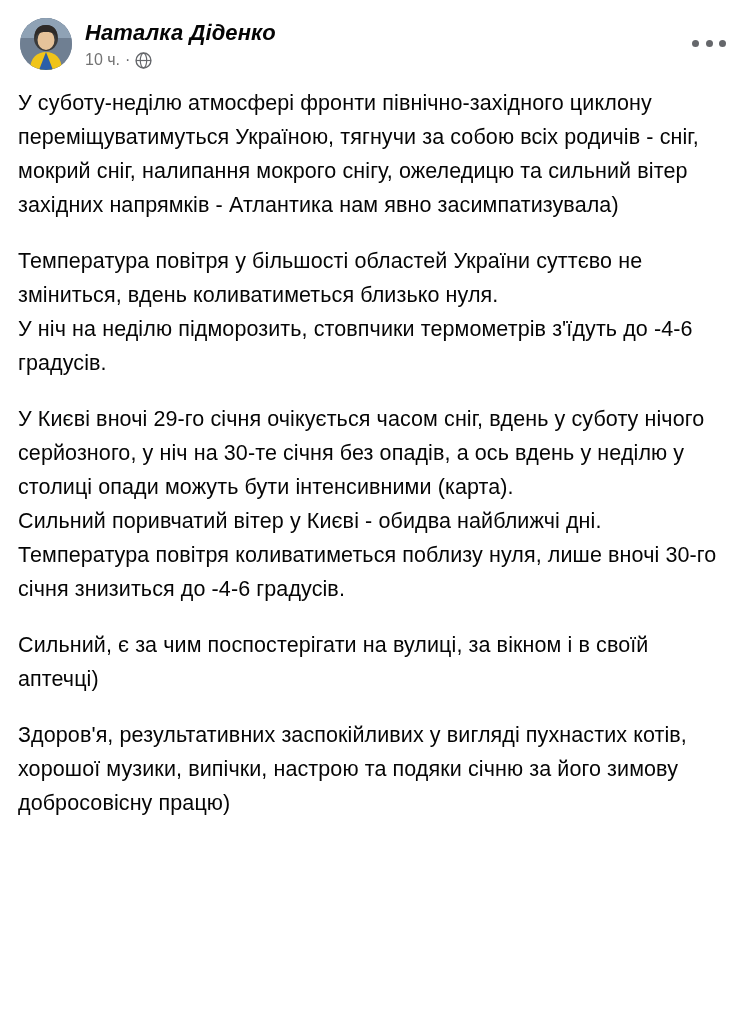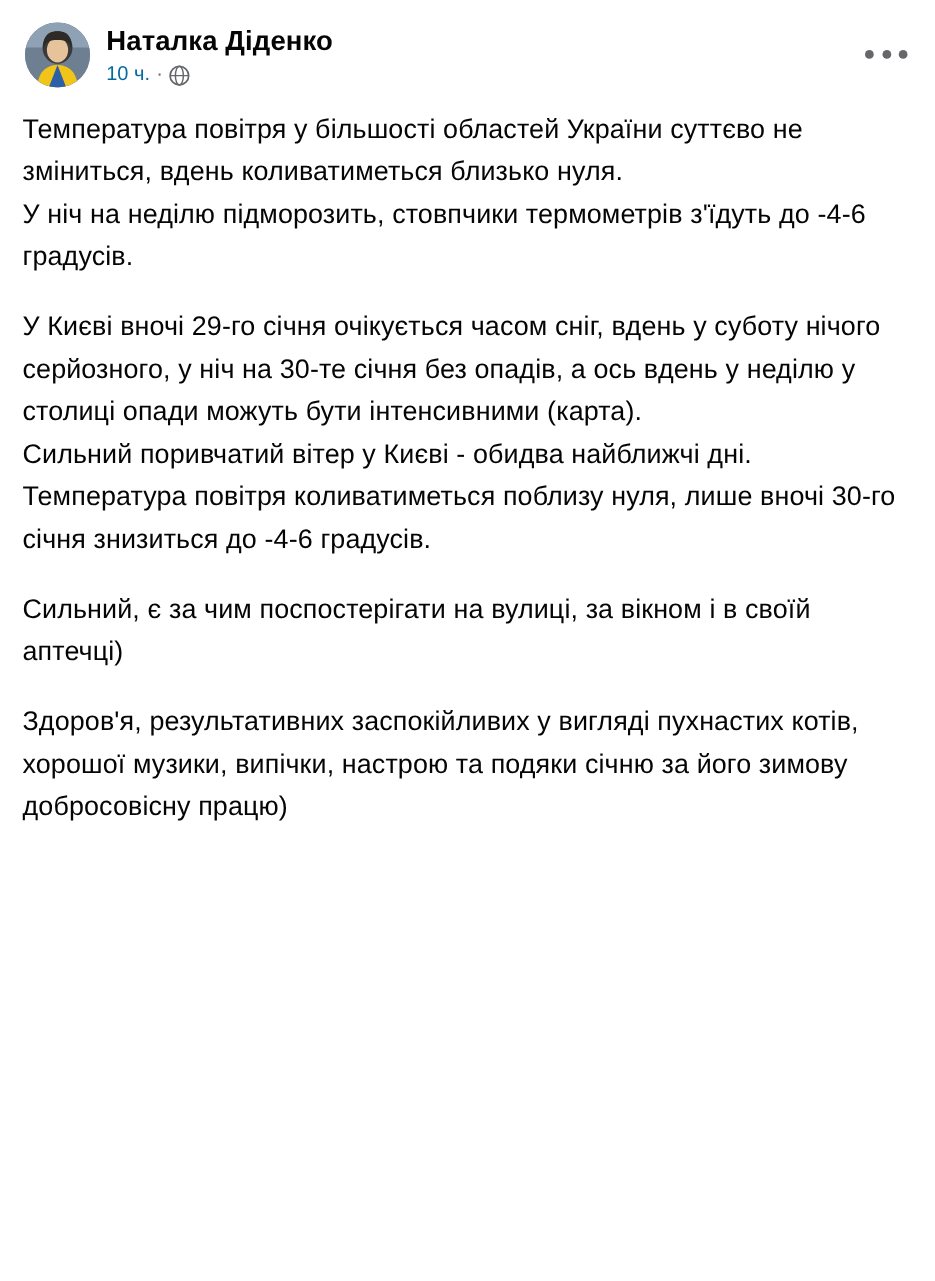--- a/index.html
+++ b/index.html
@@ -43,30 +43,31 @@
     flex-direction: column;
     justify-content: center;
     padding-top: 2px;
   }
   .author-name {
     font-size: 22px;
     font-weight: bold;
     color: #050505;
     line-height: 26px;
     letter-spacing: 0.1px;
+    font-style: italic;
   }
   .meta-row {
     display: flex;
     align-items: center;
     margin-top: 4px;
     font-size: 16px;
     color: #65676b;
     line-height: 20px;
   }
-  .meta-time { color: #0369a1; }
+  .meta-time { color: #737373; }
   .meta-dot {
     margin: 0 5px;
     color: #65676b;
   }
   .globe-icon {
     display: inline-flex;
     align-items: center;
   }
   .more-btn {
     position: absolute;
@@ -134,20 +135,21 @@
     </div>
 
     <div class="more-btn">
       <span></span>
       <span></span>
       <span></span>
     </div>
   </div>
 
   <div class="post-body">
+    <p class="para">У суботу-неділю атмосфері фронти північно-західного циклону переміщуватимуться Україною, тягнучи за собою всіх родичів - сніг, мокрий сніг, налипання мокрого снігу, ожеледицю та сильний вітер західних напрямків - Атлантика нам явно засимпатизувала)</p>
     <p class="para">Температура повітря у більшості областей України суттєво не зміниться, вдень коливатиметься близько нуля.
 У ніч на неділю підморозить, стовпчики термометрів з'їдуть до -4-6 градусів.</p>
     <p class="para">У Києві вночі 29-го січня очікується часом сніг, вдень у суботу нічого серйозного, у ніч на 30-те січня без опадів, а ось вдень у неділю у столиці опади можуть бути інтенсивними (карта).
 Сильний поривчатий вітер у Києві - обидва найближчі дні.
 Температура повітря коливатиметься поблизу нуля, лише вночі 30-го січня знизиться до -4-6 градусів.</p>
     <p class="para">Сильний, є за чим поспостерігати на вулиці, за вікном і в своїй аптечці)</p>
     <p class="para">Здоров'я, результативних заспокійливих у вигляді пухнастих котів, хорошої музики, випічки, настрою та подяки січню за його зимову добросовісну працю)</p>
   </div>
 
 </div>

